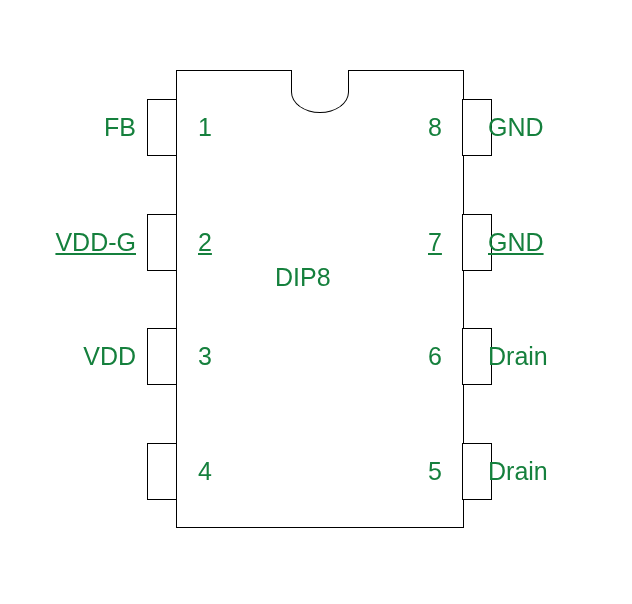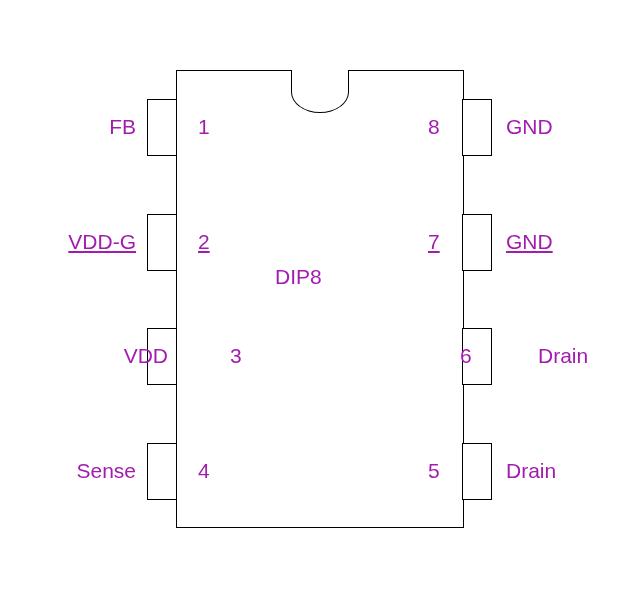--- a/index.html
+++ b/index.html
@@ -51,40 +51,40 @@
   }
   .pin-left  { left: 147px; }
   .pin-right { left: 462px; }
   .row1 { top:  99px; }
   .row2 { top: 214px; }
   .row3 { top: 328px; }
   .row4 { top: 443px; }
   
   .txt {
     position: absolute;
-    font-size: 21px;
+    font-size: 25px;
     line-height: 30px;
     height: 30px;
     white-space: nowrap;
-    color: #a21caf;
+    color: #15803d;
   }
   .lbl-left {
     left: 0;
     width: 136px;
     text-align: right;
   }
   .lbl-right {
-    left: 506px;
+    left: 488px;
     text-align: right;
   }
   .num-left  { left: 198px; }
   .num-right { left: 428px; }
   .trow1 { top: 112px; }
   .trow2 { top: 227px; text-decoration: underline; }
-  .trow3 { top: 341px; padding-left: 32px; }
+  .trow3 { top: 341px; }
   .trow4 { top: 456px; }
   .pkg-label {
     left: 275px;
     top: 262px;
     width: 100px;
   }
 </style>
 </head>
 <body>
 
@@ -111,20 +111,19 @@
   <div class="txt num-left trow4">4</div>
 
   <div class="txt num-right trow1">8</div>
   <div class="txt num-right trow2">7</div>
   <div class="txt num-right trow3">6</div>
   <div class="txt num-right trow4">5</div>
 
   <div class="txt lbl-left trow1">FB</div>
   <div class="txt lbl-left trow2">VDD-G</div>
   <div class="txt lbl-left trow3">VDD</div>
-  <div class="txt lbl-left trow4">Sense</div>
 
   <div class="txt lbl-right trow1">GND</div>
   <div class="txt lbl-right trow2">GND</div>
   <div class="txt lbl-right trow3">Drain</div>
   <div class="txt lbl-right trow4">Drain</div>
 
 </div>
 
 </body></html>

